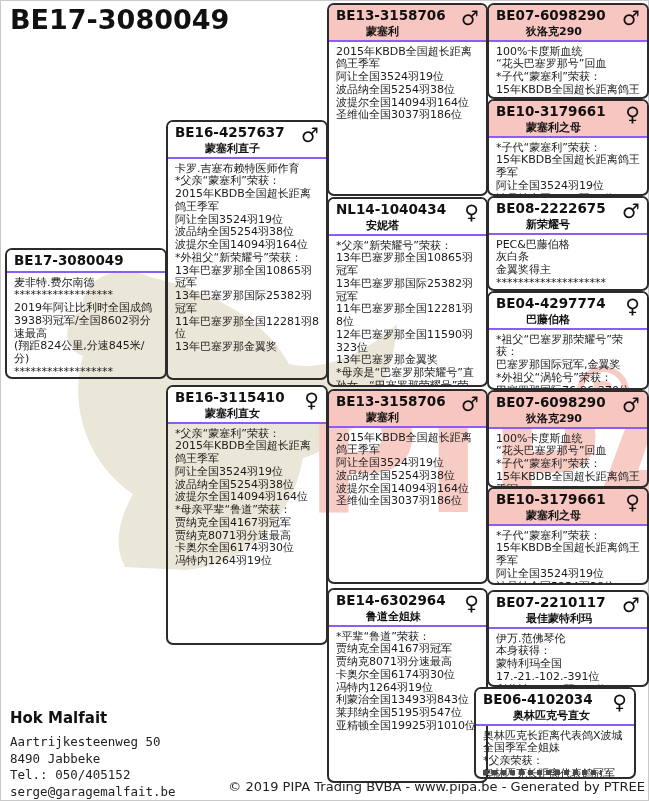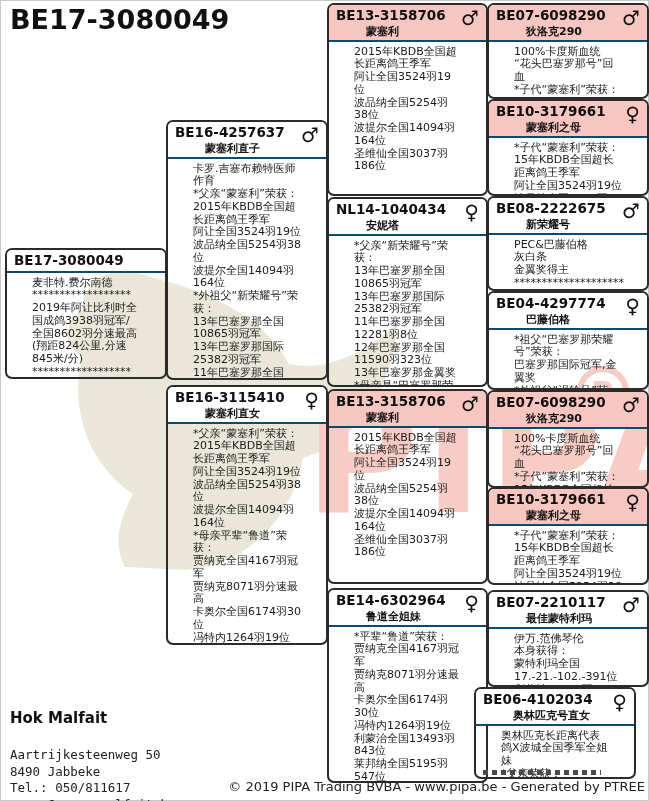--- a/index.html
+++ b/index.html
@@ -4,31 +4,31 @@
 <style>
   html,body{margin:0;padding:0;}
   body{font-family:"DejaVu Sans","Liberation Sans",sans-serif;background:#fff;}
   #page{position:relative;width:649px;height:801px;background:#fff;overflow:hidden;
         box-shadow:inset 0 0 0 1px #c9c9c9;}
   .page-title{position:absolute;left:10px;top:4px;font-size:27px;font-weight:700;color:#111;}
   
   .watermark{position:absolute;left:55px;top:262px;width:594px;height:330px;pointer-events:none;}
   
   .box{position:absolute;border:2px solid #2b2b2b;border-radius:7px;overflow:hidden;background:transparent;}
-  .box-header{position:relative;background:#ffffff;border-bottom:2px solid #0c4a6e;padding:3px 7px 2px 7px;}
+  .box-header{position:relative;background:#ffffff;border-bottom:2px solid #8b5cf6;padding:3px 7px 2px 7px;}
   .box.pink .box-header{background:#f8c6c0;}
   .ring{font-weight:700;font-size:13.5px;color:#111;line-height:1.15;}
   .pname{font-weight:700;font-size:11px;color:#111;line-height:1.2;margin-top:1px;min-height:3px;padding-left:30px;}
   .sex{position:absolute;right:7px;top:3px;font-size:20px;font-weight:700;color:#111;line-height:1;}
-  .box-body{padding:4px 25px;font-size:11px;line-height:1.16;color:#1a1a1a;white-space:pre-line;}
+  .box-body{padding:4px 7px;font-size:11px;line-height:1.16;color:#1a1a1a;white-space:pre-line;}
   .remnant{position:absolute;left:7px;bottom:2px;width:118px;height:5px;
            background:repeating-linear-gradient(90deg,#4a4a4a 0 5px,transparent 5px 9px);}
   
   .loft{position:absolute;left:10px;top:709px;}
-  .loft-name{font-size:15px;font-weight:700;color:#111;margin-bottom:20px;}
+  .loft-name{font-size:15px;font-weight:700;color:#111;margin-bottom:7px;}
   .loft-lines{font-family:"DejaVu Sans Mono","Liberation Mono",monospace;font-size:12.5px;
               color:#222;line-height:1.32;white-space:pre-line;}
   .copyright{position:absolute;right:4px;top:779px;font-size:13px;color:#222;}
 </style>
 </head>
 <body>
 
 <div id="page">
 
   <div class="page-title">BE17-3080049</div>
@@ -248,19 +248,19 @@
 *父亲荣获：
 奥林匹克长距离代表鸽冠军
 蒙托邦1843羽8位</div>
     <div class="remnant"></div>
   </div>
 
   <div class="loft">
     <div class="loft-name">Hok Malfait</div>
     <div class="loft-lines">Aartrijkesteenweg 50
 8490  Jabbeke
-Tel.: 050/811617
+Tel.: 050/405152
 serge@garagemalfait.be</div>
   </div>
 
   <div class="copyright">© 2019 PIPA Trading BVBA - www.pipa.be - Generated by PTREE</div>
 
 </div>
 
 </body></html>

